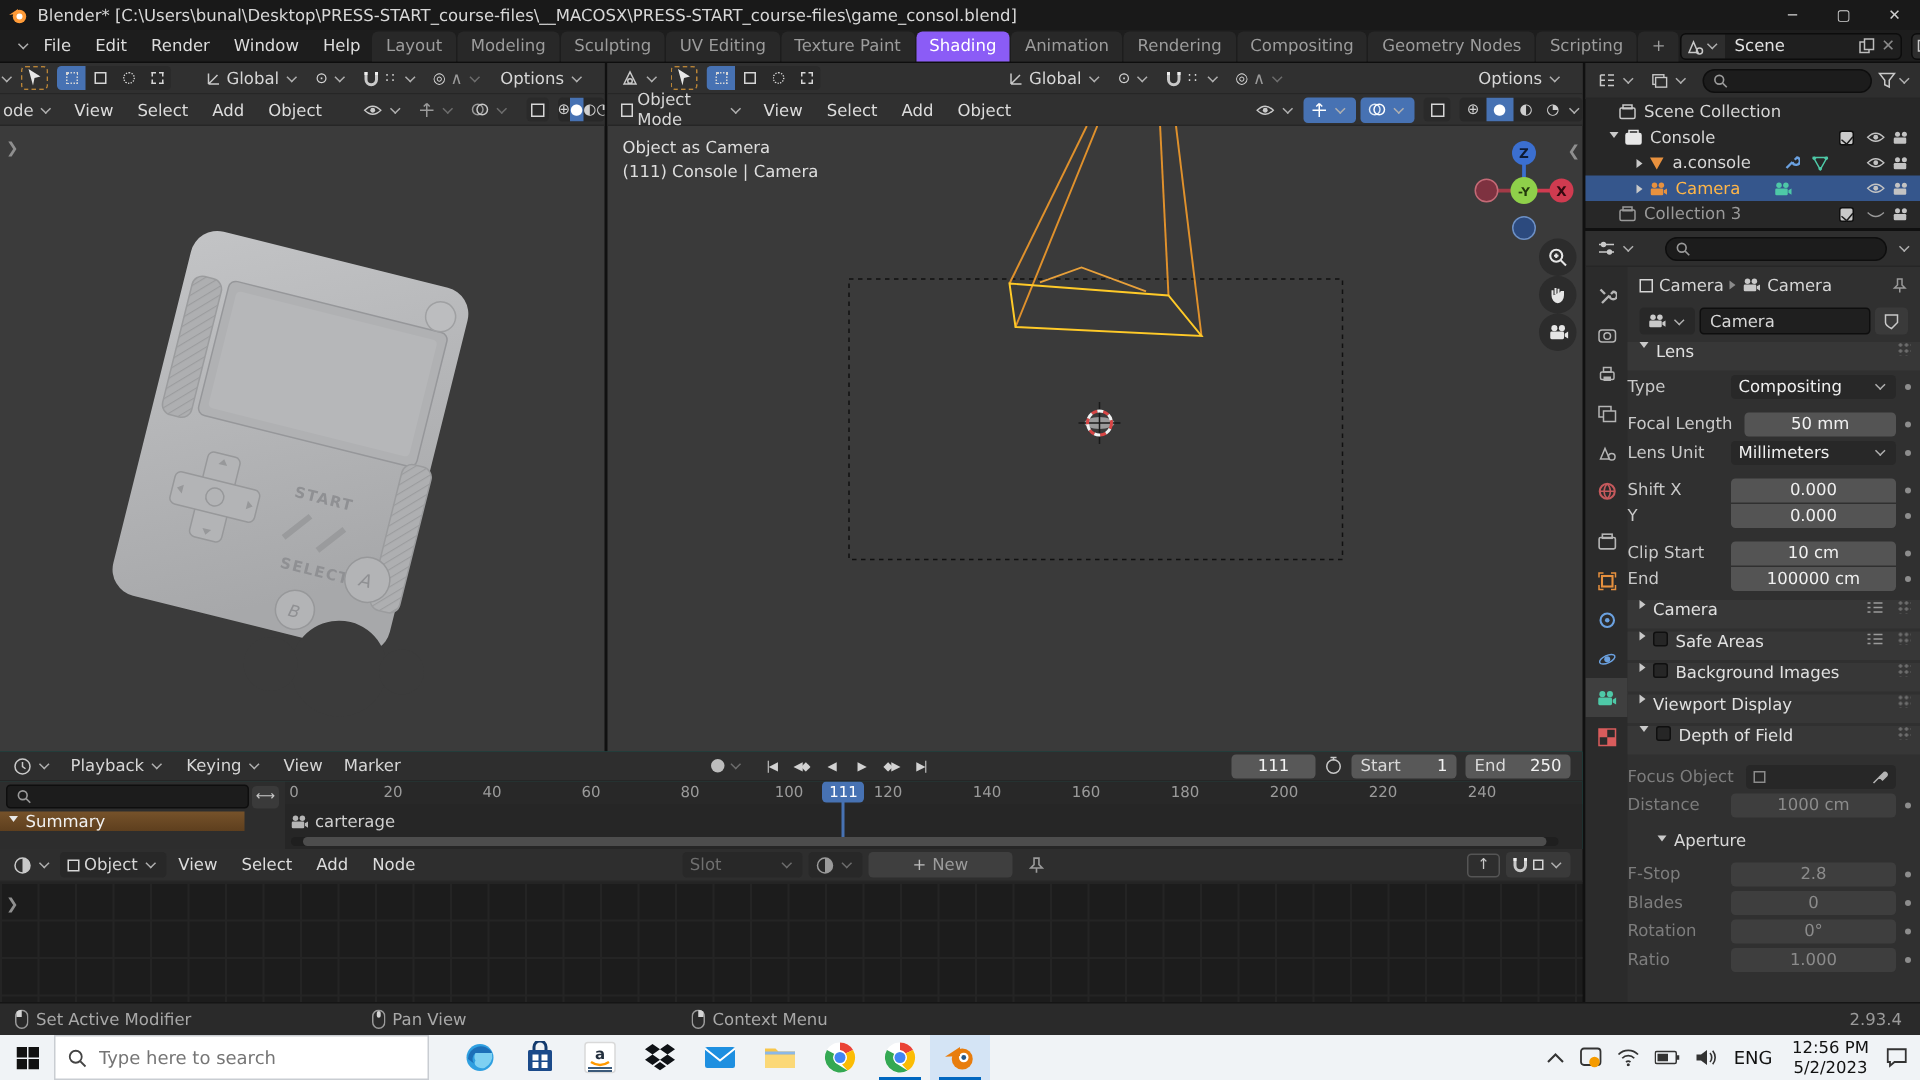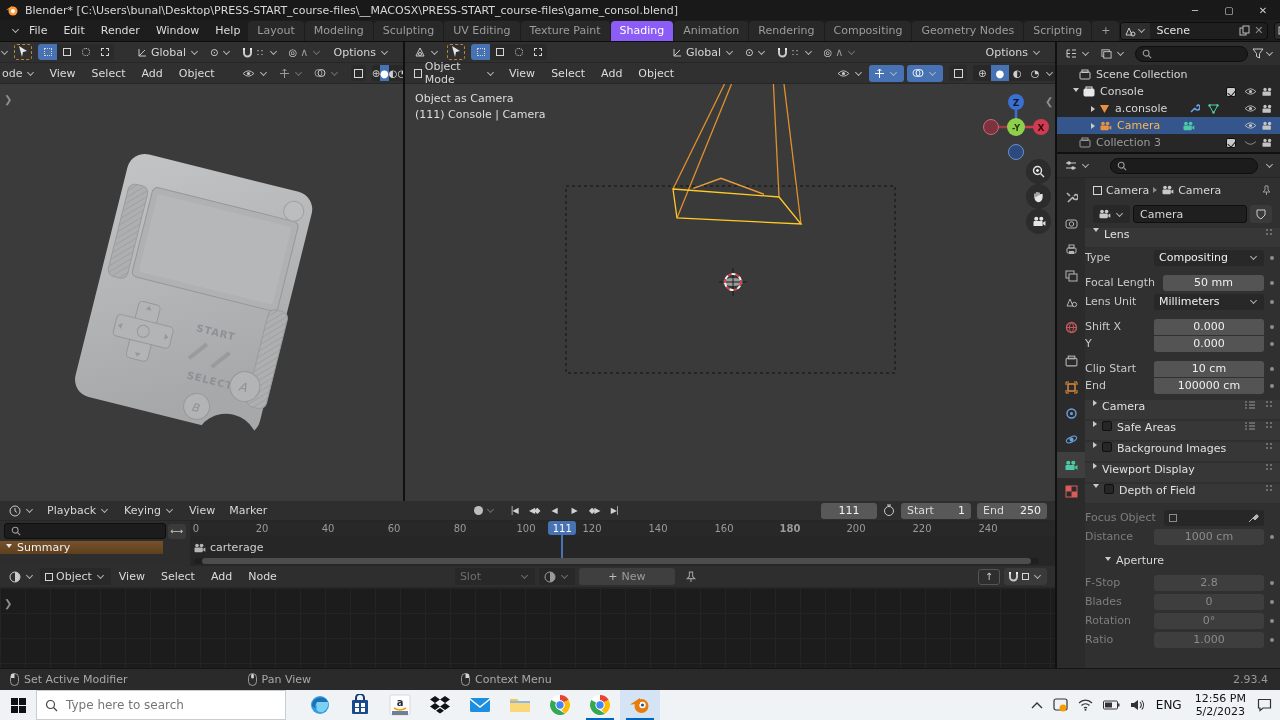--- a/index.html
+++ b/index.html
@@ -899,21 +899,21 @@
       <div class="abs" style="left:0;top:0;width:865px;height:15px">
           <span class="tick" style="left: 6px;">0</span>
           <span class="tick" style="left: 72px;">20</span>
           <span class="tick" style="left: 138px;">40</span>
           <span class="tick" style="left: 204px;">60</span>
           <span class="tick" style="left: 270px;">80</span>
           <span class="tick" style="left: 336px;">100</span>
           <span class="tick" style="left: 402px;">120</span>
           <span class="tick" style="left: 468px;">140</span>
           <span class="tick" style="left: 534px;">160</span>
-          <span class="tick" style="left: 600px; font-weight: bold;">180</span>
+          <span class="tick" style="left: 600px;">180</span>
           <span class="tick" style="left: 666px;">200</span>
           <span class="tick" style="left: 732px;">220</span>
           <span class="tick" style="left: 798px;">240</span>
         </div>
       <div class="abs" style="left:0;top:15px;width:865px;height:30px;background:#262626"></div>
       <div class="abs flex" style="left:3px;top:20px;gap:4px">
         <svg width="13" height="10" viewBox="0 0 14 12" fill="#b5b5b5">
             <circle cx="4" cy="3" r="2.2"></circle>
             <circle cx="9.5" cy="3" r="2.2"></circle>
             <rect x="1" y="5.5" width="10" height="5.5" rx="1"></rect>

